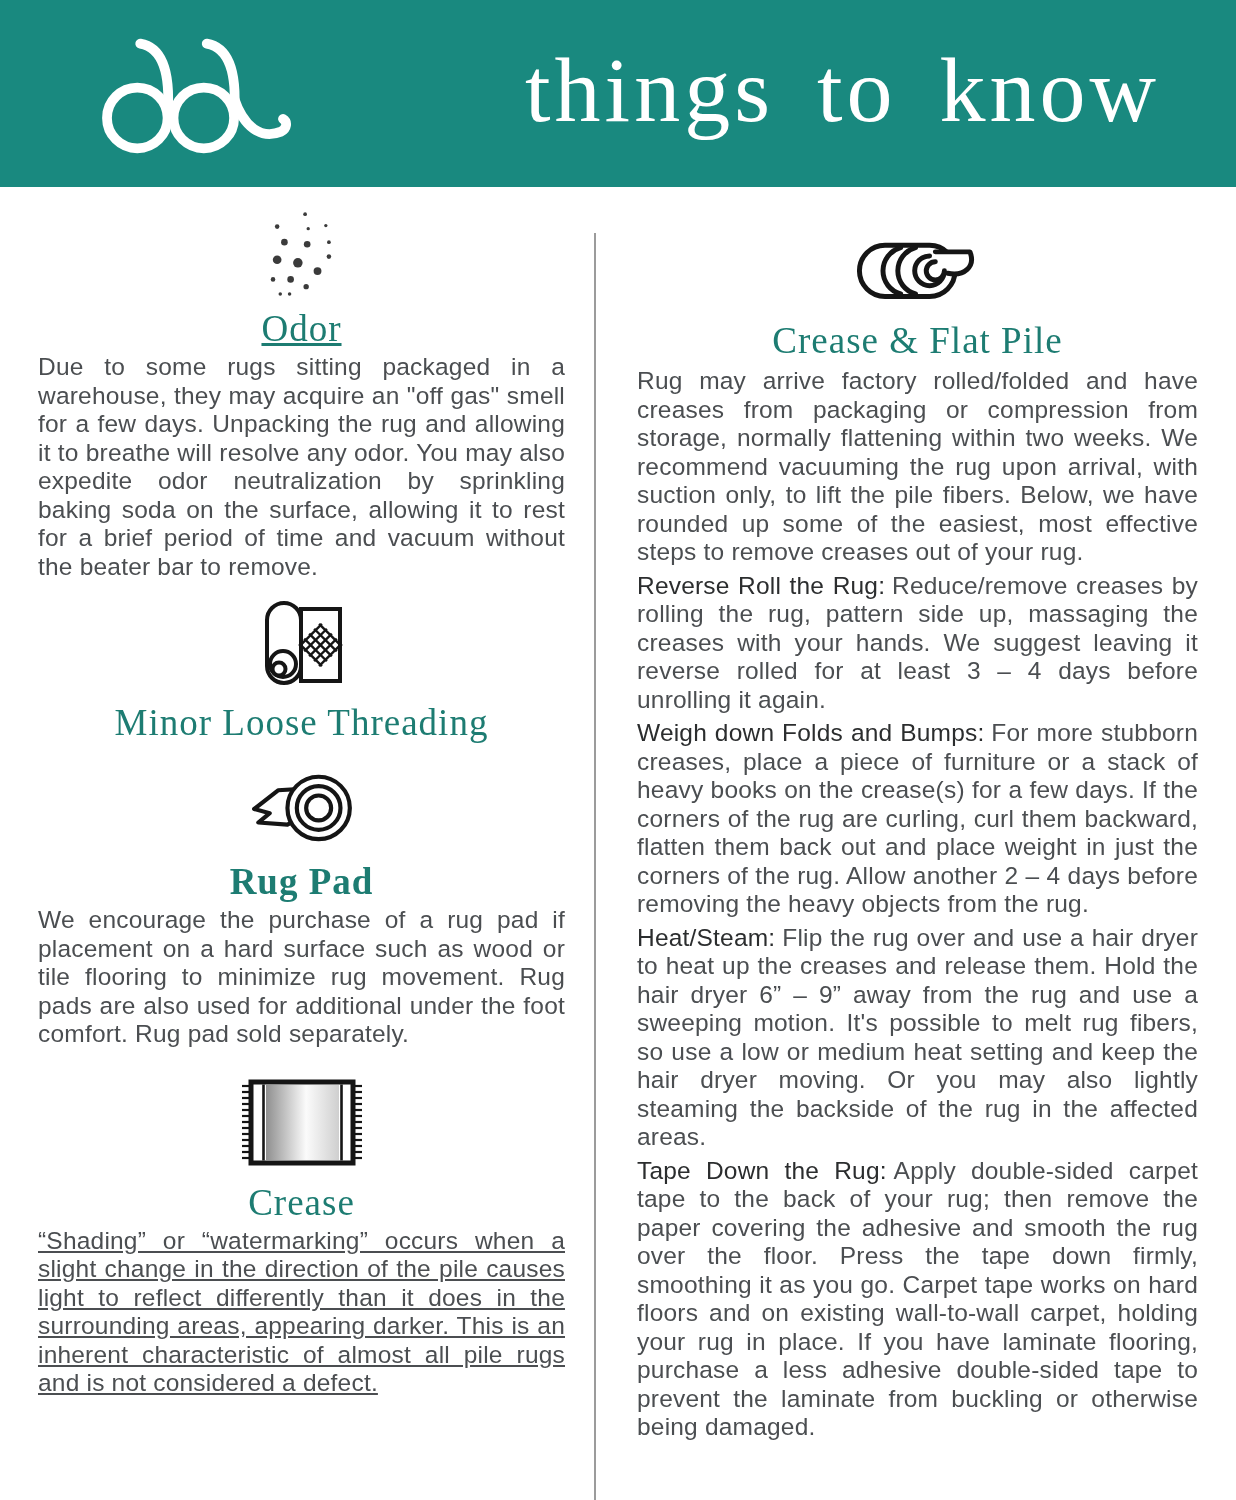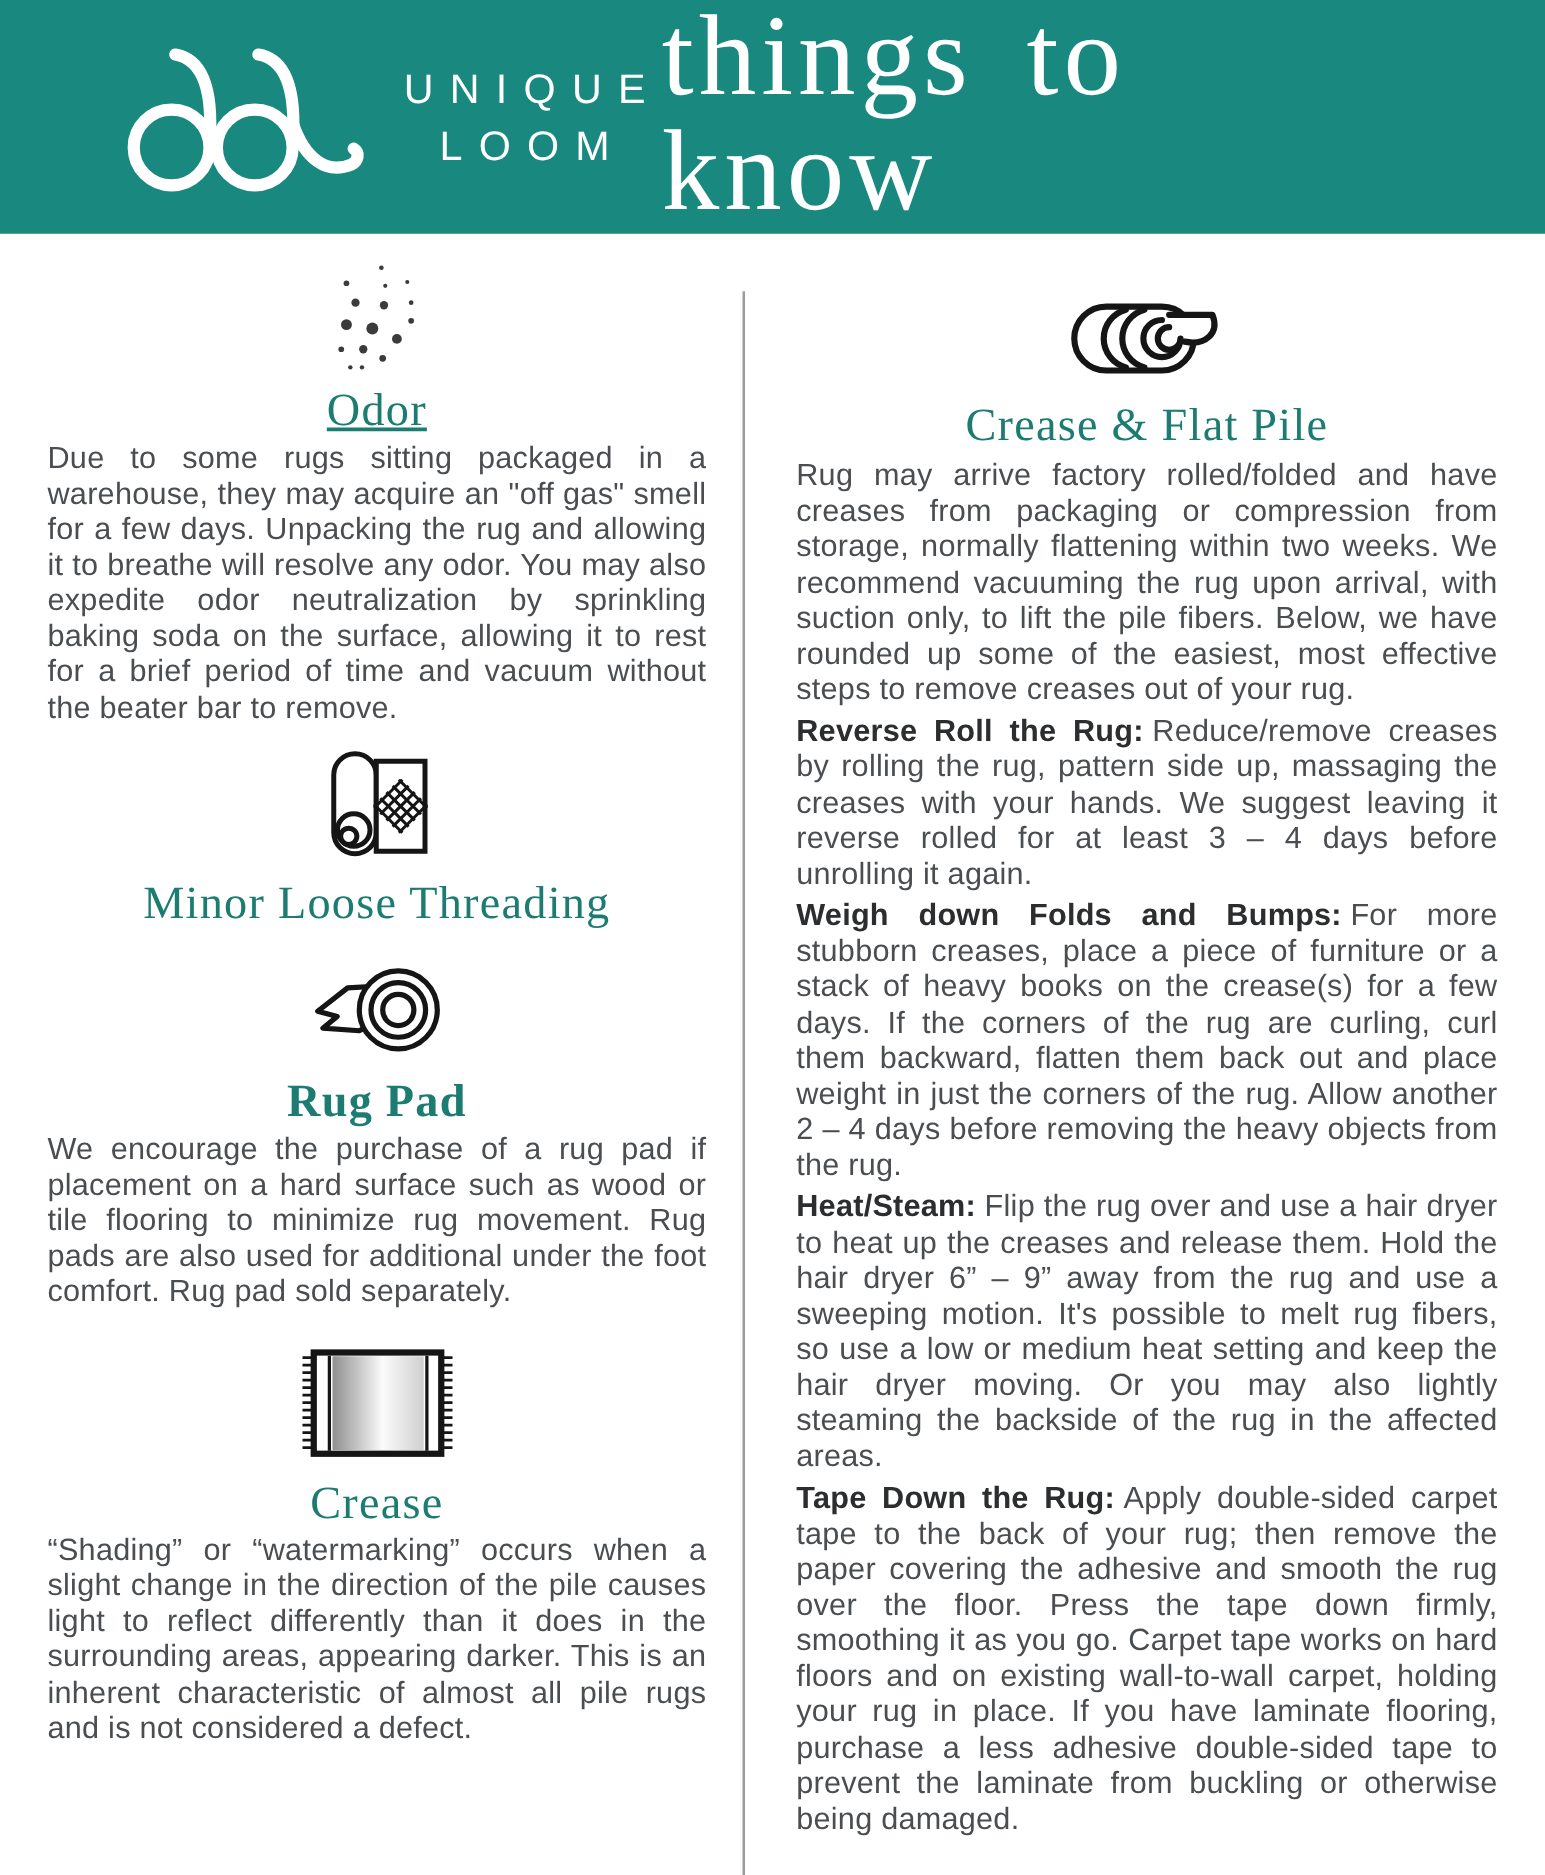--- a/index.html
+++ b/index.html
@@ -50,35 +50,35 @@
     margin:0;text-align:center;
     font-family:"Liberation Serif",serif;font-weight:400;
     font-size:37px;color:var(--heading_teal);letter-spacing:1px;
   }
   .body{
     margin:0;text-align:justify;
     font-size:24.5px;line-height:28.5px;color:var(--body_text);
     letter-spacing:0.2px;
   }
   .step{margin-top:34px;}
-  .step-label{font-weight:bold;color:var(--label_text);margin-right:0.28em;margin-top:36px;}
+  .step-label{font-weight:normal;color:var(--label_text);margin-right:0.28em;margin-top:36px;}
 
   
   .sec-odor .icon-row{margin-top:22px;}
   .sec-odor .sec-title{margin-top:10px;text-decoration:underline;}
   .sec-odor .body{margin-top:3px;}
   .sec-threading .icon-row{margin-top:18px;}
   .sec-threading .sec-title{margin-top:8px;}
   .sec-threading .body{margin-top:3px;}
   .sec-rugpad .icon-row{margin-top:26px;}
   .sec-rugpad .sec-title{margin-top:12px;font-weight:bold;}
   .sec-rugpad .body{margin-top:3px;}
   .sec-shading .icon-row{margin-top:30px;}
   .sec-shading .sec-title{margin-top:14px;}
-  .sec-shading .body{margin-top:3px;}
+  .sec-shading .body{margin-top:3px;text-decoration:underline;}
 
   
   .sec-crease .icon-row{margin-top:50px;}
   .sec-crease .sec-title{margin-top:16px;}
   .sec-crease .body{margin-top:5px;}
 
   svg{display:block;}
 </style>
 </head>
 <body>
@@ -86,22 +86,20 @@
 <div class="page">
 
   <header class="banner">
     <svg class="logo-mark" viewBox="0 0 205 135" fill="none" stroke="#ffffff" stroke-width="10" stroke-linecap="round">
       <circle cx="44" cy="92" r="31"></circle>
       <circle cx="112" cy="92" r="31"></circle>
       <path d="M75,88 C78,46 70,20 47,16"></path>
       <path d="M143,88 C146,46 138,20 115,16"></path>
       <path d="M143,72 C153,102 171,114 191,106 C197,103 198,96 193,93"></path>
     </svg>
-    <div class="brand"><span>UNIQUE</span>
-<span>LOOM</span></div>
     <div class="banner-title">things to know</div>
   </header>
 
   <main class="content">
 
     <div class="col-left">
 
       <section class="sec sec-odor">
         <div class="icon-row">
           <svg width="64" height="88" viewBox="0 0 60 85" fill="#3b3b3b">

